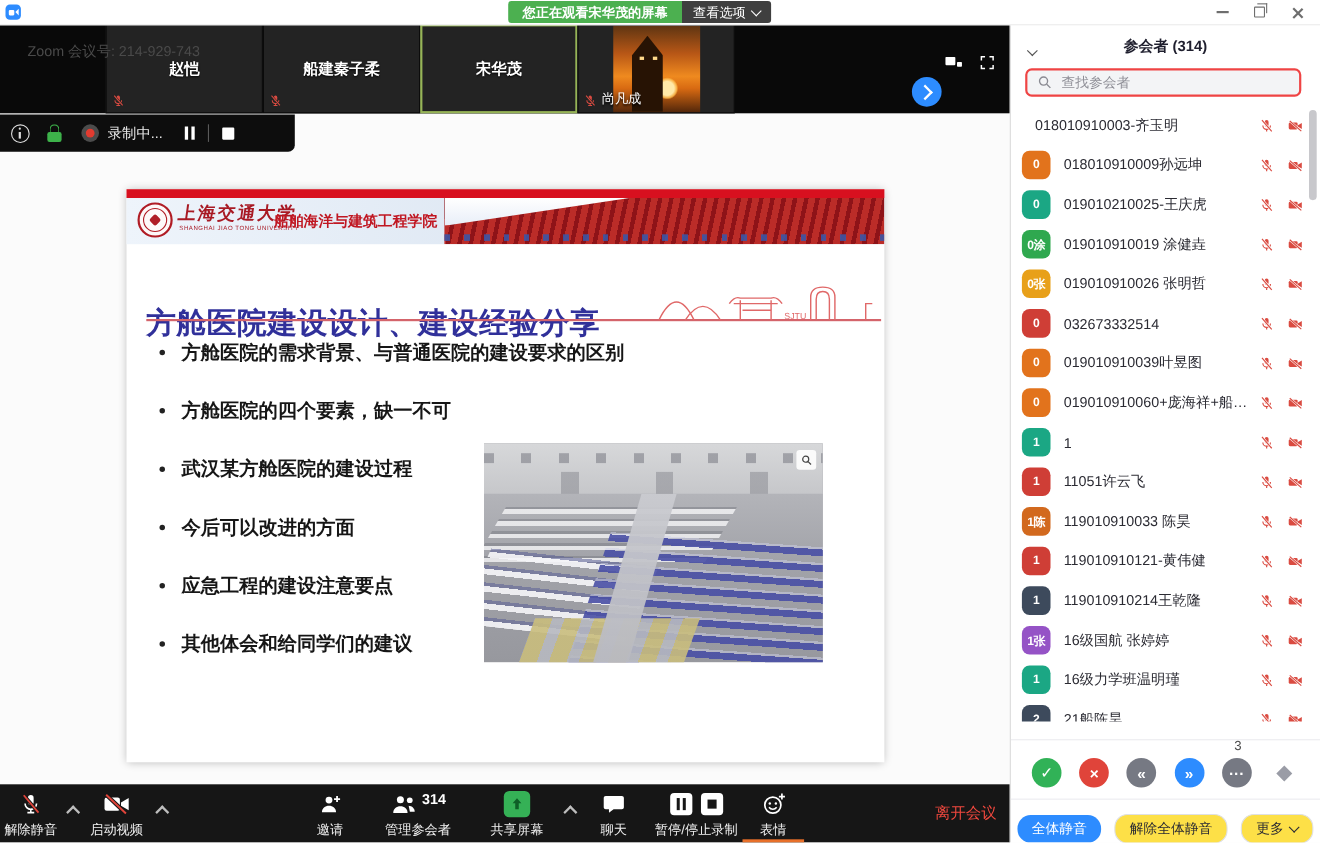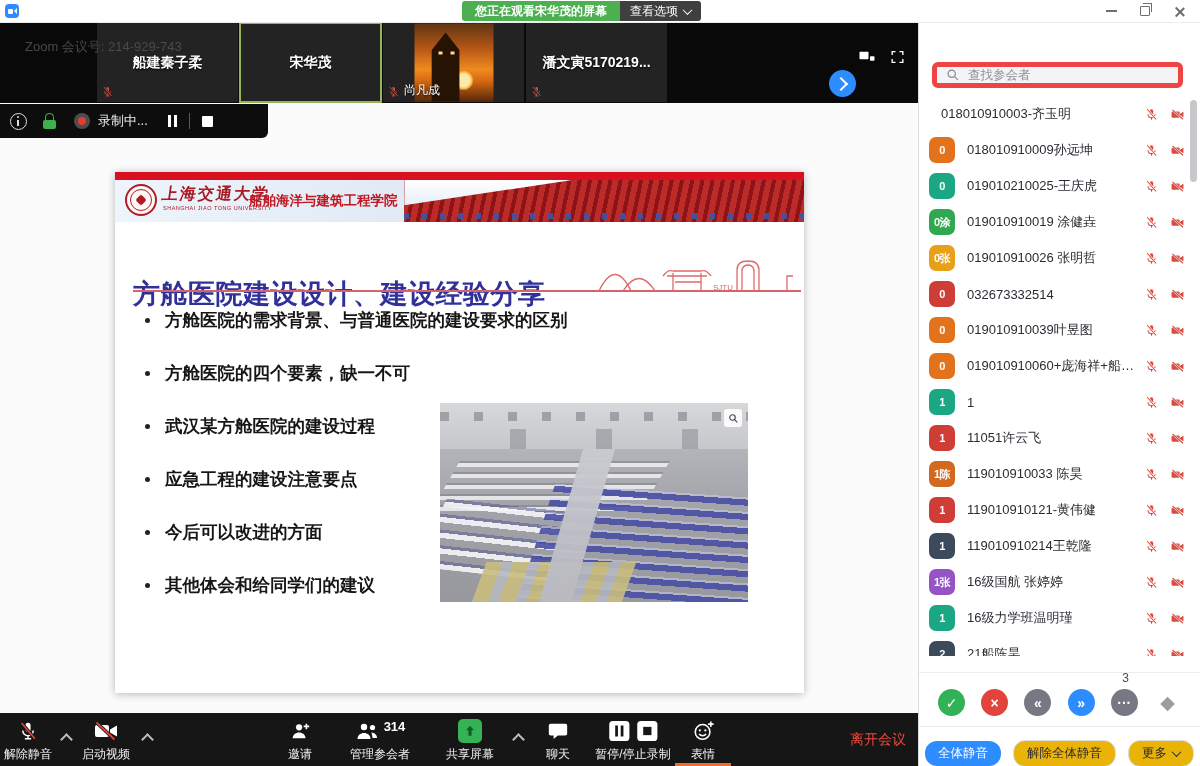--- a/index.html
+++ b/index.html
@@ -133,21 +133,21 @@
      color:#f0483e;font-size:14px;white-space:nowrap;}
   .active-bar{position:absolute;left:675px;top:50px;width:56px;height:3px;background:#e8702a;}
   
   .sidebar{position:absolute;left:918px;top:22px;width:282px;height:744px;background:#fff;
      border-left:1px solid #dcdcdc;box-sizing:border-box;z-index:8;}
   .sb-header{position:absolute;left:0;top:4px;width:100%;height:32px;}
   .sb-title{position:absolute;left:0;width:100%;text-align:center;line-height:32px;
      font-size:13.5px;font-weight:bold;color:#1f1f2e;}
   .sb-collapse{position:absolute;left:16px;top:12px;color:#555;}
   .sb-search{position:absolute;left:13px;right:17px;top:40px;height:26px;background:#f3f4f6;
-     border:5px solid #ef4444;border-radius:6px;display:flex;align-items:center;box-sizing:border-box;}
+     border:2px solid #ef4444;border-radius:6px;display:flex;align-items:center;box-sizing:border-box;}
   .sb-search svg{margin:0 6px 0 9px;flex:none;}
   .sb-input{border:none;outline:none;background:transparent;font-size:12.5px;color:#333;width:100%;
      font-family:inherit;}
   .sb-input::placeholder{color:#8f8f97;}
   .sb-list{position:absolute;left:0;right:0;top:74px;height:560px;overflow:hidden;}
   .prow{height:36px;display:flex;align-items:center;padding:0 14px 0 10px;}
   .pavatar{width:26px;height:26px;border-radius:7px;color:#fff;font-size:11px;font-weight:bold;
      display:flex;align-items:center;justify-content:center;flex:none;letter-spacing:-.5px;overflow:hidden;}
   .pname{margin-left:12px;font-size:13px;color:#2b2b33;flex:1;white-space:nowrap;overflow:hidden;text-overflow:ellipsis;}
   .picons{display:flex;gap:10px;margin-left:6px;flex:none;}
@@ -155,21 +155,21 @@
   .sb-feedback{position:absolute;left:0;right:0;top:650px;height:54px;border-top:1px solid #ececef;
      display:flex;align-items:center;justify-content:space-between;padding:6px 19px 0;box-sizing:border-box;}
   .fb{width:27px;height:27px;border-radius:50%;color:#fff;font-size:14px;font-weight:bold;
      display:flex;align-items:center;justify-content:center;}
   .fb.nobg{font-size:19px;}
   .fb-badge{position:absolute;left:193px;top:-2px;width:27px;text-align:center;font-size:12px;color:#4a4a4a;}
   .sb-actions{position:absolute;left:0;right:0;top:704px;height:40px;border-top:1px solid #ececef;
      display:flex;align-items:center;justify-content:center;gap:12px;padding-top:6px;}
   .btn{height:25px;padding:0 13px;border-radius:12px;font-size:12.5px;display:flex;align-items:center;gap:6px;white-space:nowrap;}
   .btn-blue{background:#2d8cff;color:#fff;}
-  .btn-gray{background:#eab308;border:1px solid #dfe0e3;color:#2b2b33;}
+  .btn-gray{background:#fde047;border:1px solid #dfe0e3;color:#2b2b33;}
   svg{display:block;}
 </style>
 </head>
 <body>
 
 <div class="titlebar">
   <span class="zoom-logo"></span>
   <span class="meeting-id">Zoom 会议号: 214-929-743</span>
   <div class="view-banner">
     <span class="vb-green">您正在观看宋华茂的屏幕</span>
@@ -186,20 +186,30 @@
         <i></i>
       </span>
     <span class="wc wc-close">
         <i></i>
       </span>
   </div>
 </div>
 
 <div class="filmstrip">
   <div class="tiles">
+  <div class="tile">
+
+    <span class="tile-name">赵恺</span>
+    <svg class="mic-badge" viewBox="0 0 24 24">
+      <rect x="9.2" y="3.5" width="5.6" height="9.5" rx="2.8" fill="#da4b41"></rect>
+      <path d="M6.5 11.5a5.5 5.5 0 0 0 11 0 M12 17v3.2 M8.8 20.2h6.4" fill="none" stroke="#da4b41" stroke-width="1.7"></path>
+      <path d="M5.2 3.6 19.4 20" stroke="#232323" stroke-width="3.4"></path>
+      <path d="M5.2 3.6 19.4 20" stroke="#da4b41" stroke-width="1.7"></path>
+    </svg>
+  </div>
 
   <div class="tile">
 
     <span class="tile-name">船建秦子柔</span>
     <svg class="mic-badge" viewBox="0 0 24 24">
       <rect x="9.2" y="3.5" width="5.6" height="9.5" rx="2.8" fill="#da4b41"></rect>
       <path d="M6.5 11.5a5.5 5.5 0 0 0 11 0 M12 17v3.2 M8.8 20.2h6.4" fill="none" stroke="#da4b41" stroke-width="1.7"></path>
       <path d="M5.2 3.6 19.4 20" stroke="#232323" stroke-width="3.4"></path>
       <path d="M5.2 3.6 19.4 20" stroke="#da4b41" stroke-width="1.7"></path>
     </svg>
@@ -215,30 +225,20 @@
     <div class="tile-avatar"></div>
     <span class="tile-name">尚凡成</span>
     <svg class="mic-badge" viewBox="0 0 24 24">
       <rect x="9.2" y="3.5" width="5.6" height="9.5" rx="2.8" fill="#da4b41"></rect>
       <path d="M6.5 11.5a5.5 5.5 0 0 0 11 0 M12 17v3.2 M8.8 20.2h6.4" fill="none" stroke="#da4b41" stroke-width="1.7"></path>
       <path d="M5.2 3.6 19.4 20" stroke="#232323" stroke-width="3.4"></path>
       <path d="M5.2 3.6 19.4 20" stroke="#da4b41" stroke-width="1.7"></path>
     </svg>
   </div>
 
-  <div class="tile">
-
-    <span class="tile-name">潘文寅5170219...</span>
-    <svg class="mic-badge" viewBox="0 0 24 24">
-      <rect x="9.2" y="3.5" width="5.6" height="9.5" rx="2.8" fill="#da4b41"></rect>
-      <path d="M6.5 11.5a5.5 5.5 0 0 0 11 0 M12 17v3.2 M8.8 20.2h6.4" fill="none" stroke="#da4b41" stroke-width="1.7"></path>
-      <path d="M5.2 3.6 19.4 20" stroke="#232323" stroke-width="3.4"></path>
-      <path d="M5.2 3.6 19.4 20" stroke="#da4b41" stroke-width="1.7"></path>
-    </svg>
-  </div>
 </div>
   <div class="next-btn">
       <i class="chev right"></i>
     </div>
   <div class="fs-icons">
     <svg width="18" height="16" viewBox="0 0 24 20">
       <rect x="2" y="3" width="12" height="10" rx="1" fill="#fff"></rect>
       <rect x="16" y="9" width="6" height="6" rx="1" fill="#fff"></rect>
     </svg>
     <svg width="17" height="16" viewBox="0 0 24 24">
@@ -293,26 +293,26 @@
     <span class="b-text">方舱医院的四个要素，缺一不可</span>
   </li>
 
   <li>
     <span class="b-dot"></span>
     <span class="b-text">武汉某方舱医院的建设过程</span>
   </li>
 
   <li>
     <span class="b-dot"></span>
-    <span class="b-text">应急工程的建设注意要点</span>
+    <span class="b-text">今后可以改进的方面</span>
   </li>
 
   <li>
     <span class="b-dot"></span>
-    <span class="b-text">今后可以改进的方面</span>
+    <span class="b-text">应急工程的建设注意要点</span>
   </li>
 
   <li>
     <span class="b-dot"></span>
     <span class="b-text">其他体会和给同学们的建议</span>
   </li>
 </ul>
   <div class="photo">
     <div class="ph-wall"></div>
     <div class="ph-windows"></div>
@@ -430,20 +430,24 @@
       </svg>
     </div>
     <div class="tlabel">表情</div>
   </div>
   <div class="active-bar"></div>
 
   <div class="leave">离开会议</div>
 </div>
 
 <div class="sidebar">
+  <div class="sb-header">
+    <span class="sb-collapse"><i class="chev down"></i></span>
+    <span class="sb-title">参会者 (314)</span>
+  </div>
   <div class="sb-search">
     <svg width="14" height="14" viewBox="0 0 16 16">
       <circle cx="6.5" cy="6.5" r="4.2" fill="none" stroke="#8a8a92" stroke-width="1.4"></circle>
       <path d="M9.8 9.8 13.6 13.6" stroke="#8a8a92" stroke-width="1.4"></path>
     </svg>
     <input class="sb-input" placeholder="查找参会者" style="">
   </div>
   <div class="sb-list">
   <div class="prow">
 

